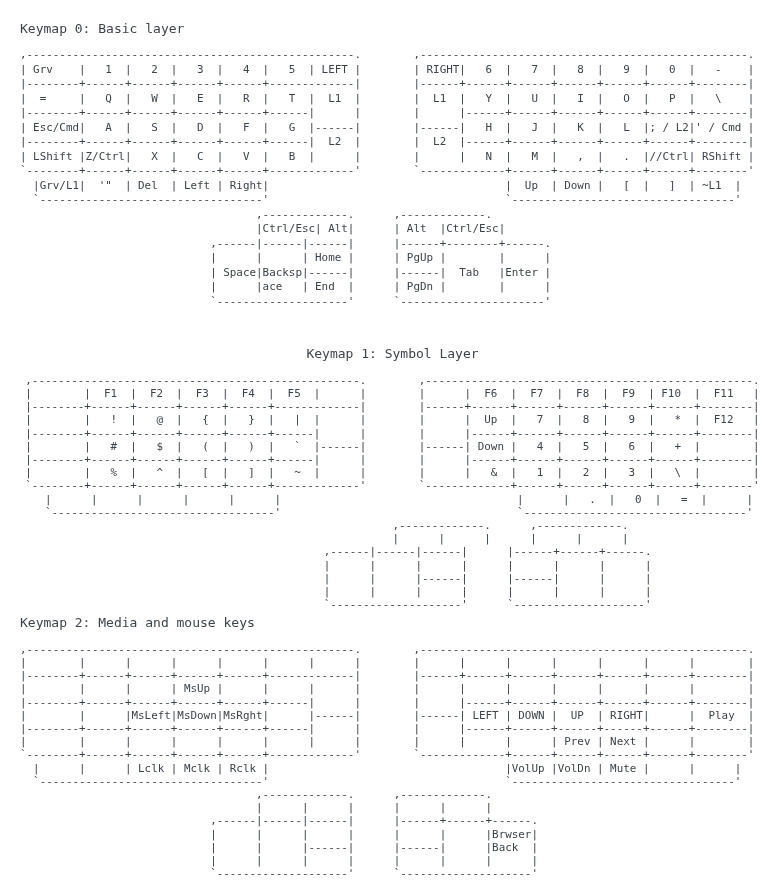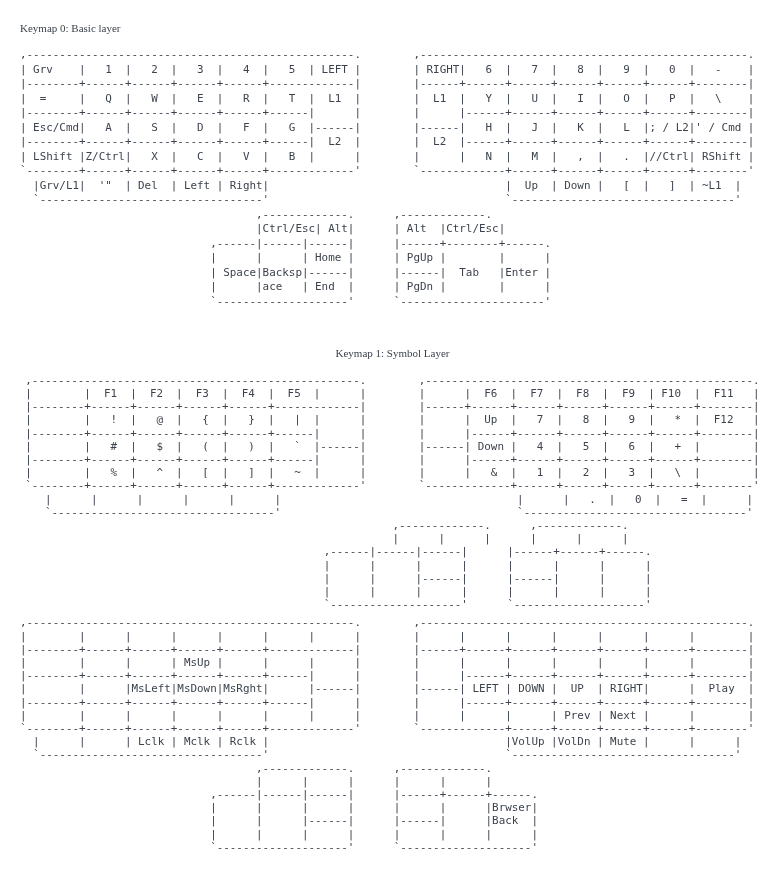--- a/index.html
+++ b/index.html
@@ -13,24 +13,23 @@
     padding: 22px 0 0 20px;
     font-family: "DejaVu Sans Mono", "Liberation Mono", monospace;
     color: #3d434d;
   }
   pre {
     margin: 0;
     font-family: inherit;
     white-space: pre;
   }
   .title {
-    font-size: 11px;
+    font-size: 13px;
     line-height: 13.2px;
     margin-bottom: 13.2px;
-    font-family: Liberation Serif, serif;
   }
   .art {
     font-size: 10.9px;
     line-height: 13.2px;
   }
   .s0 .art { line-height: 14.5px; }
   .s1 { margin-top: 38px; text-align: center; }
   .s2 { margin-top: 5px; }
 </style>
 </head>
@@ -76,20 +75,21 @@
                                     ,-------------.      ,-------------.
                                     |      |      |      |      |      |
                              ,------|------|------|      |------+------+------.
                              |      |      |      |      |      |      |      |
                              |      |      |------|      |------|      |      |
                              |      |      |      |      |      |      |      |
                              `--------------------'      `--------------------'</pre>
   </section>
 
   <section class="keymap-section s2">
+    <pre class="title">Keymap 2: Media and mouse keys</pre>
     <pre class="art">,--------------------------------------------------.        ,--------------------------------------------------.
 |        |      |      |      |      |      |      |        |      |      |      |      |      |      |        |
 |--------+------+------+------+------+-------------|        |------+------+------+------+------+------+--------|
 |        |      |      | MsUp |      |      |      |        |      |      |      |      |      |      |        |
 |--------+------+------+------+------+------|      |        |      |------+------+------+------+------+--------|
 |        |      |MsLeft|MsDown|MsRght|      |------|        |------| LEFT | DOWN |  UP  | RIGHT|      |  Play  |
 |--------+------+------+------+------+------|      |        |      |------+------+------+------+------+--------|
 |        |      |      |      |      |      |      |        |      |      |      | Prev | Next |      |        |
 `--------+------+------+------+------+-------------'        `-------------+------+------+------+------+--------'
   |      |      | Lclk | Mclk | Rclk |                                    |VolUp |VolDn | Mute |      |      |

